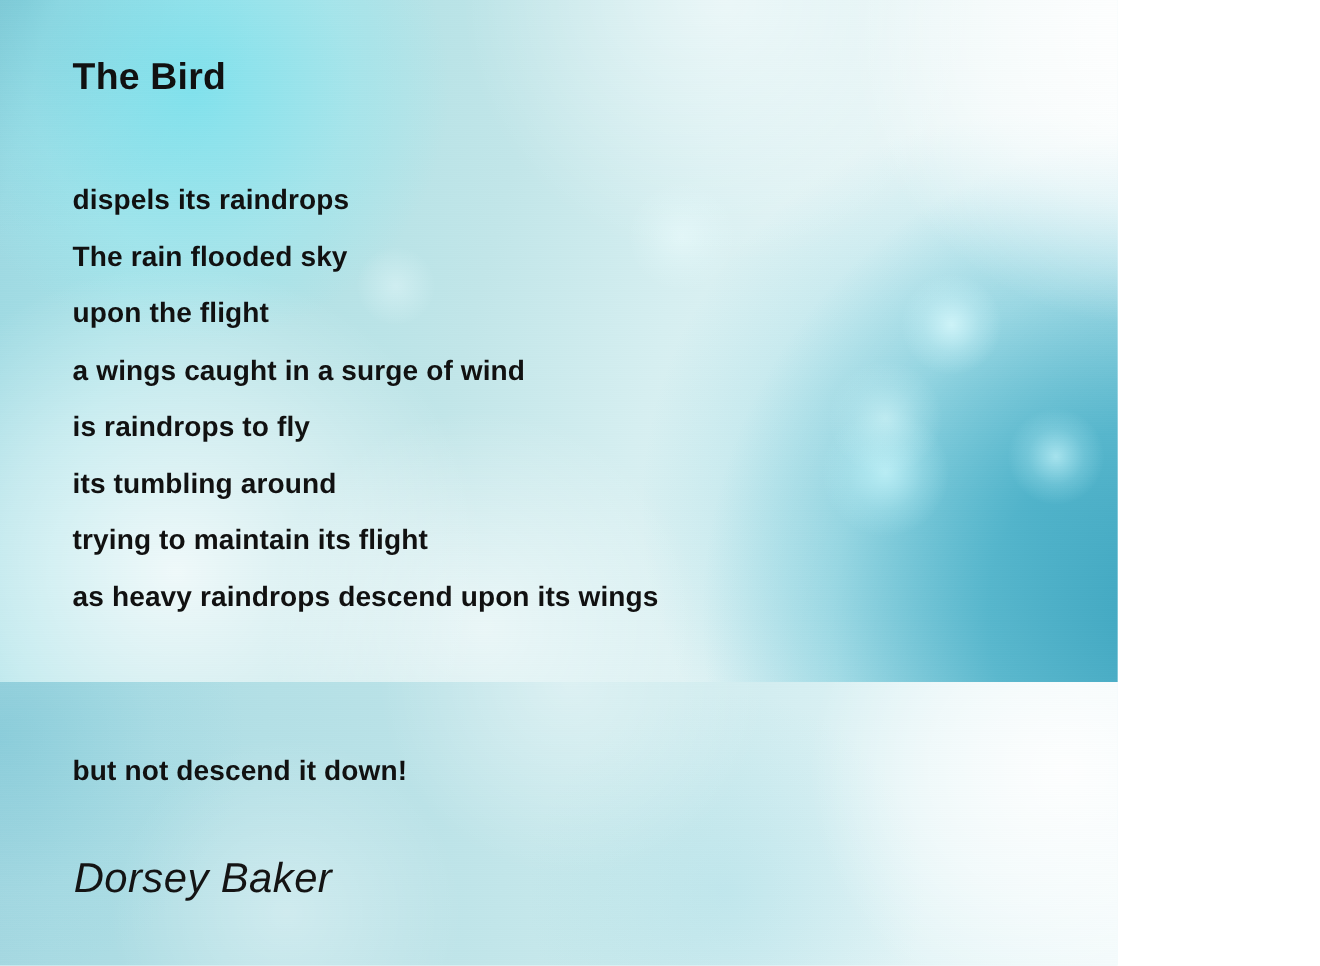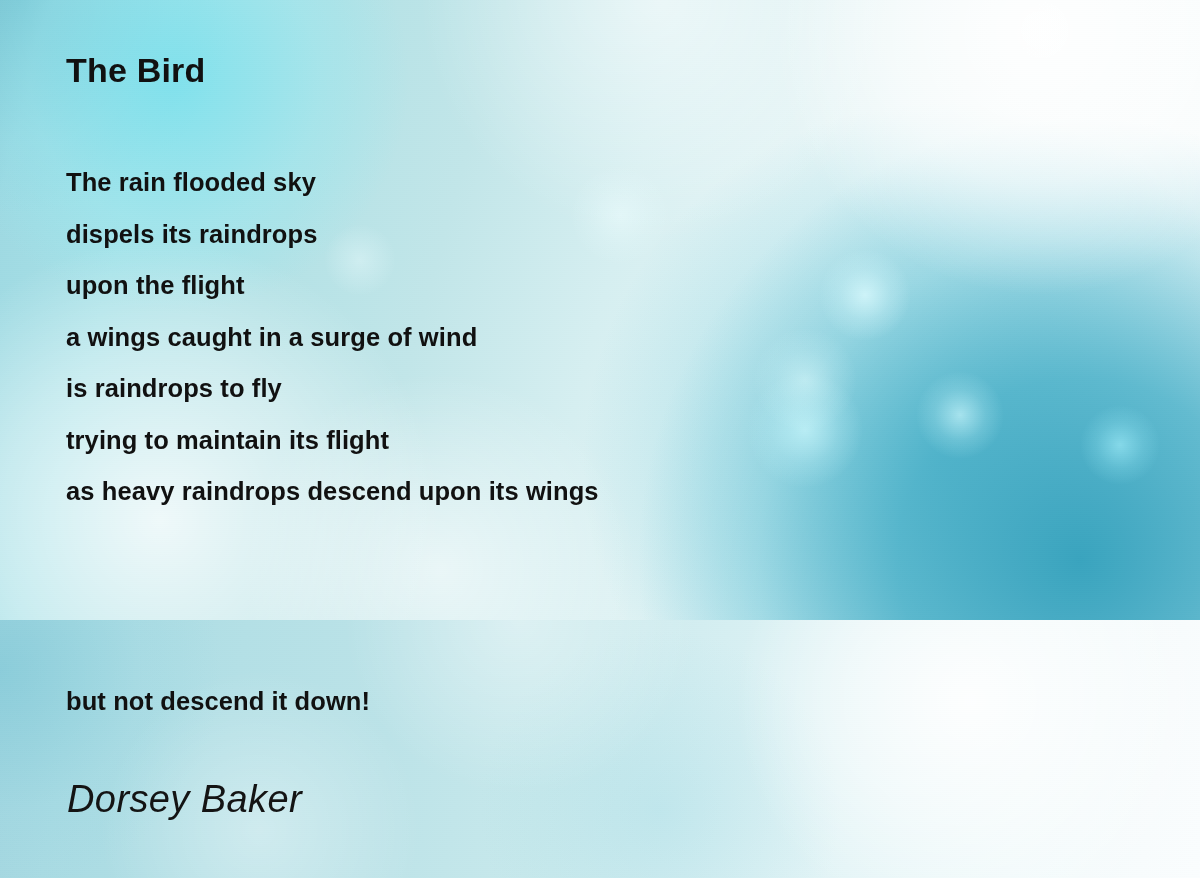--- a/index.html
+++ b/index.html
@@ -2,21 +2,21 @@
 <html><head>
 <meta charset="utf-8">
 <style>
   html, body {
     margin: 0;
     padding: 0;
     background: #ffffff;
   }
   #poem-card {
     position: relative;
-    width: 1200px;
+    width: 1016px;
     height: 878px;
     overflow: hidden;
     font-family: "Liberation Sans", sans-serif;
     background: #eaf6f8;
   }
 
   
   .bg-panel {
     position: absolute;
     left: 0;
@@ -192,25 +192,26 @@
     <div class="bg-layer mass-white"></div>
   </div>
 
   <div id="bg-noise"></div>
 
   <div id="content">
 
     <div id="poem-title">The Bird</div>
 
     <div id="poem-stanza-one">
+      <div class="poem-line">dispels its raindrops</div>
       <div class="poem-line">The rain flooded sky</div>
-      <div class="poem-line">dispels its raindrops</div>
       <div class="poem-line">upon the flight</div>
       <div class="poem-line">a wings caught in a surge of wind</div>
       <div class="poem-line">is raindrops to fly</div>
+      <div class="poem-line">its tumbling around</div>
       <div class="poem-line">trying to maintain its flight</div>
       <div class="poem-line">as heavy raindrops descend upon its wings</div>
     </div>
 
     <div id="poem-stanza-two">
       <div class="poem-line">but not descend it down!</div>
     </div>
 
     <div id="poem-author">Dorsey Baker</div>
 

